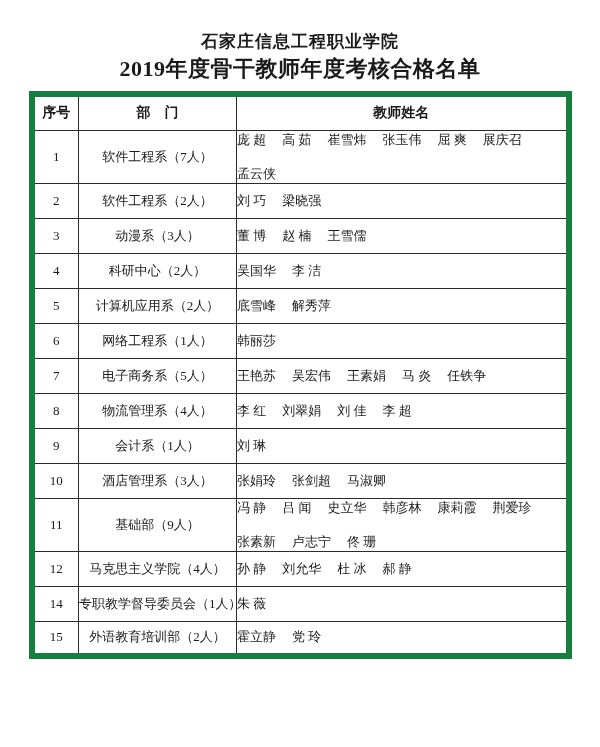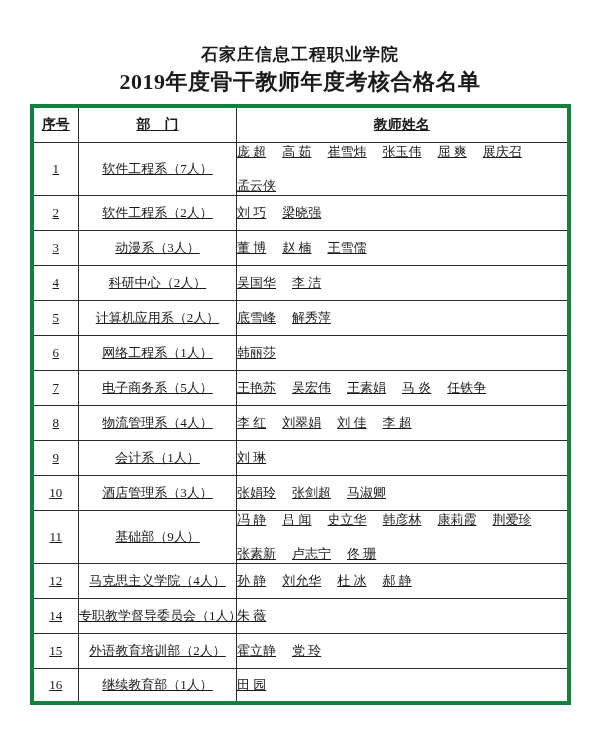--- a/index.html
+++ b/index.html
@@ -11,21 +11,21 @@
     width: 600px;
     height: 747px;
     font-family: "Liberation Serif", "DejaVu Serif", serif;
     color: #1a1a1a;
     overflow: hidden;
   }
   .page {
     width: 600px;
     height: 747px;
     box-sizing: border-box;
-    padding-top: 42px;
+    padding-top: 29px;
     background: #ffffff;
   }
   .doc-title {
     margin: 0;
     font-size: 17px;
     font-weight: bold;
     text-align: center;
     line-height: 26px;
     letter-spacing: 1px;
   }
@@ -35,22 +35,21 @@
     font-weight: bold;
     text-align: center;
     line-height: 28px;
     letter-spacing: 0.5px;
   }
   table.roster {
     border-collapse: collapse;
     table-layout: fixed;
     width: 537px;
     margin: 0 auto;
-    border: 4px solid #15803d;
-    text-decoration: underline;
+    border: 6px solid #15803d;
   }
   table.roster th, table.roster td {
     border: 1px solid #2b2b2b;
     box-sizing: border-box;
     padding: 0;
   }
   .col-num   { width: 47px;  }
   .col-dept  { width: 158px; }
   .col-names { width: 332px; }
   table.roster th {
@@ -276,25 +275,16 @@
     <td class="cell-num">15</td>
     <td class="cell-dept">外语教育培训部（2人）</td>
     <td class="cell-names">
       <span class="names-wrap">
               <span class="name">霍立静</span>
               <span class="name">党 玲</span>
             </span>
     </td>
   </tr>
 
-  <tr>
-    <td class="cell-num">16</td>
-    <td class="cell-dept">继续教育部（1人）</td>
-    <td class="cell-names">
-      <span class="names-wrap">
-              <span class="name">田 园</span>
-            </span>
-    </td>
-  </tr>
 </tbody>
   </table>
 
 </div>
 
 </body></html>

